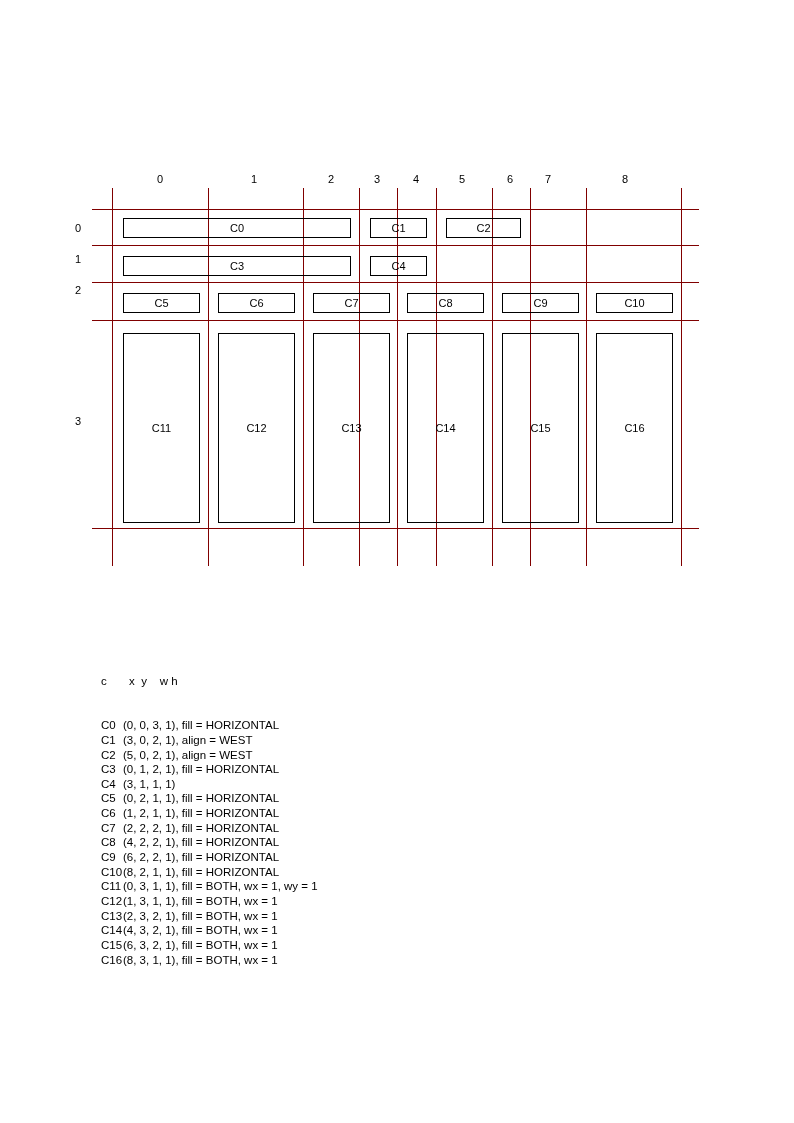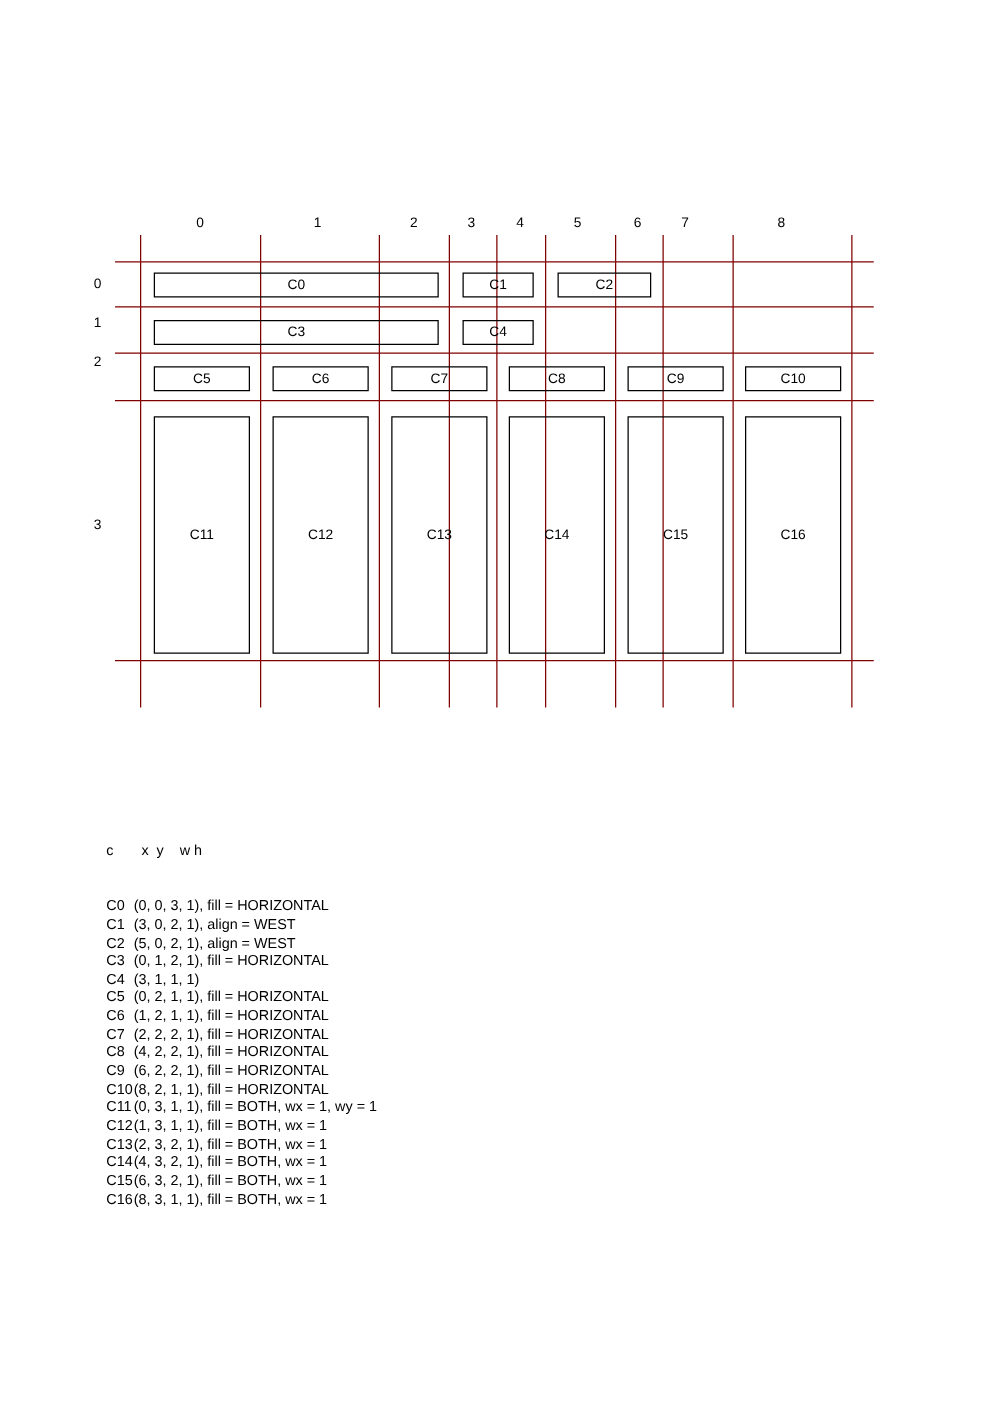--- a/index.html
+++ b/index.html
@@ -46,21 +46,21 @@
     background: transparent;
   }
   #legend {
     position: absolute;
     left: 85px;
     top: 645px;
     font-size: 11.5px;
     line-height: 14.65px;
     white-space: pre;
   }
-  .legend-line { height: 14.65px; }
+  .legend-line { height: 14.65px; margin-left: 16px; }
   .legend-id {
     display: inline-block;
     width: 22px;
   }
 </style>
 </head>
 <body>
 
 <div id="page">
   <div id="grid-lines">

